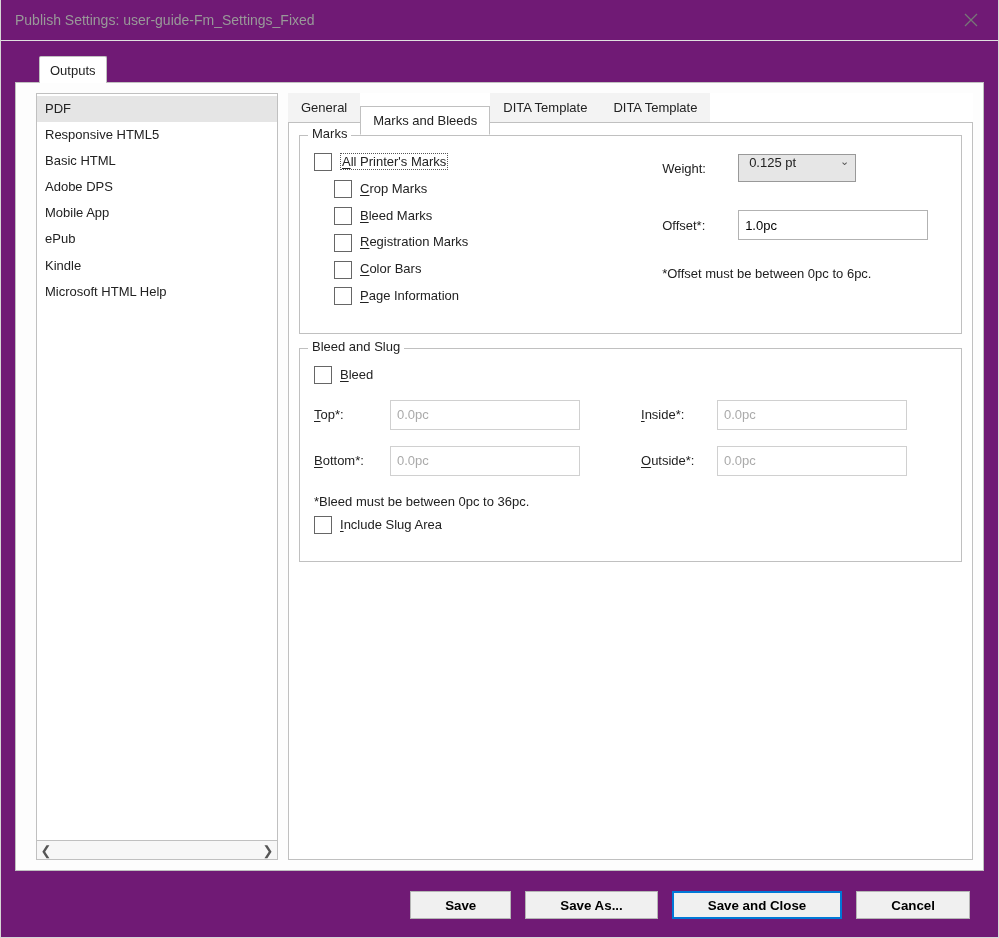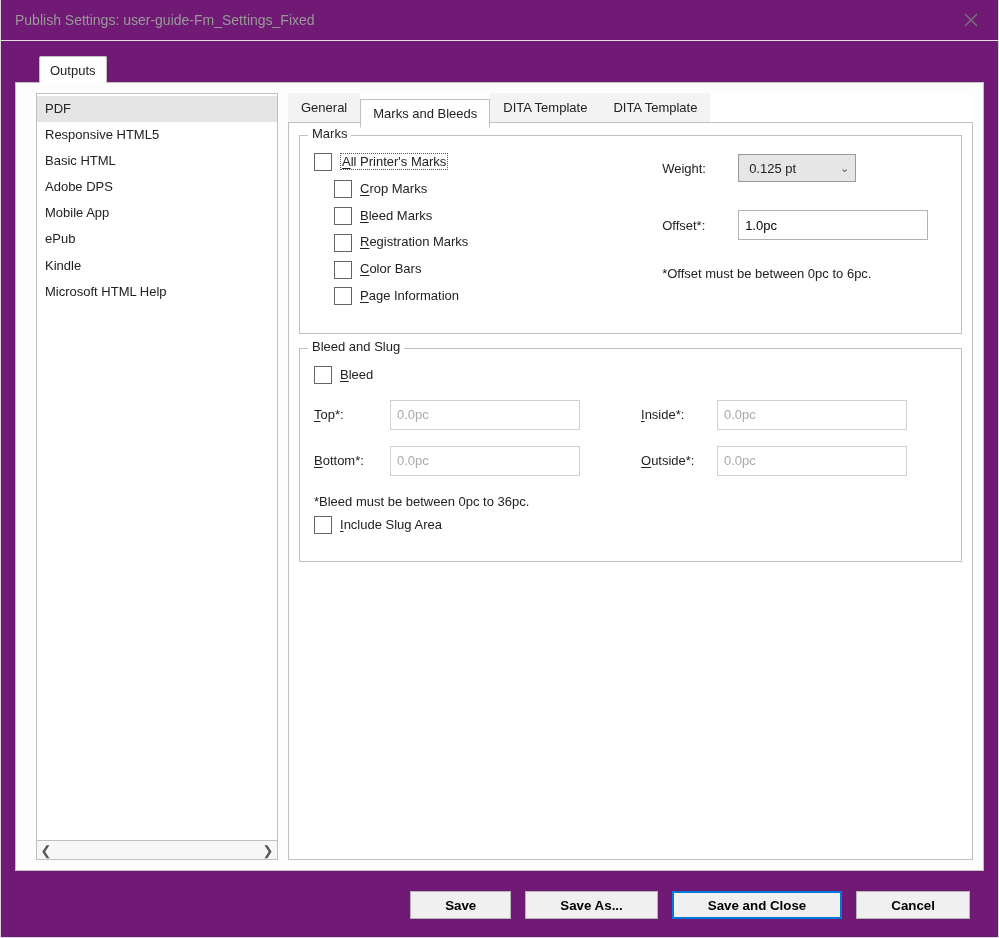--- a/index.html
+++ b/index.html
@@ -37,41 +37,41 @@
 .listbox-item.selected{background:var(--sel);}
 .listbox-scroll{height:18px;border-top:1px solid var(--gray-border);display:flex;align-items:center;background:#f7f7f7;}
 .sb-arrow{width:18px;height:100%;display:flex;align-items:center;justify-content:center;color:#555;}
 .sb-track{flex:1;background:#f1f1f1;}
 
 
 .rightpane{flex:1;display:flex;flex-direction:column;background:#fff;}
 
 .inner-tabbar{display:flex;border-bottom:1px solid var(--gray-border);}
 .inner-tab{padding:6px 12px;border:1px solid transparent;border-bottom:none;background:#f3f3f3;cursor:default;margin-right:0;}
-.inner-tab.active{background:#fff;border:1px solid var(--gray-border);border-bottom:1px solid #fff;position:relative;top:6px;}
+.inner-tab.active{background:#fff;border:1px solid var(--gray-border);border-bottom:1px solid #fff;position:relative;top:13px;}
 .inner-tab:not(.active){border:1px solid #f3f3f3;border-bottom:none;}
 
 .tabcontent{border:1px solid var(--gray-border);border-top:none;flex:1;padding:12px 10px 8px;min-height:0;}
 
 
 .field-group{border:1px solid var(--gray-border);padding:10px 14px 20px;margin-bottom:14px;position:relative;}
 .field-legend{position:absolute;top:-10px;left:8px;background:#fff;padding:0 4px;}
 
 .row{display:flex;align-items:center;gap:8px;margin:6px 0;}
 .check{width:16px;height:16px;border:1px solid #666;background:#fff;flex:0 0 16px;}
 .check-label{line-height:1.6;}
 .indent{margin-left:20px;}
 
 .marks-layout{display:flex;}
 .marks-left{flex:0 0 55%;}
 .marks-right{flex:1;}
 .label{display:inline-block;}
 .input-field{border:1px solid var(--field-border);height:24px;padding:2px 6px;background:#fff;font:inherit;min-width:80px;}
 .input-field[disabled]{border-color:#d0d0d0;color:#aaa;}
-.dropdown{border:1px solid #999;background:var(--field-gray);height:26px;display:inline-flex;align-items:center;justify-content:space-between;padding:0 6px 0 10px;min-width:100px;}
+.dropdown{border:1px solid #999;background:var(--field-gray);height:26px;display:inline-flex;align-items:flex-start;justify-content:space-between;padding:0 6px 0 10px;min-width:100px;}
 .chev{font-size:11px;color:#555;}
 
 .pair{display:flex;align-items:center;gap:10px;margin:8px 0;}
 .pair .label{width:66px;}
 .pair-row{display:flex;gap:21px;}
 .pair-row .pair{flex:1;}
 
 .note{margin:10px 0 4px;}
 
 

